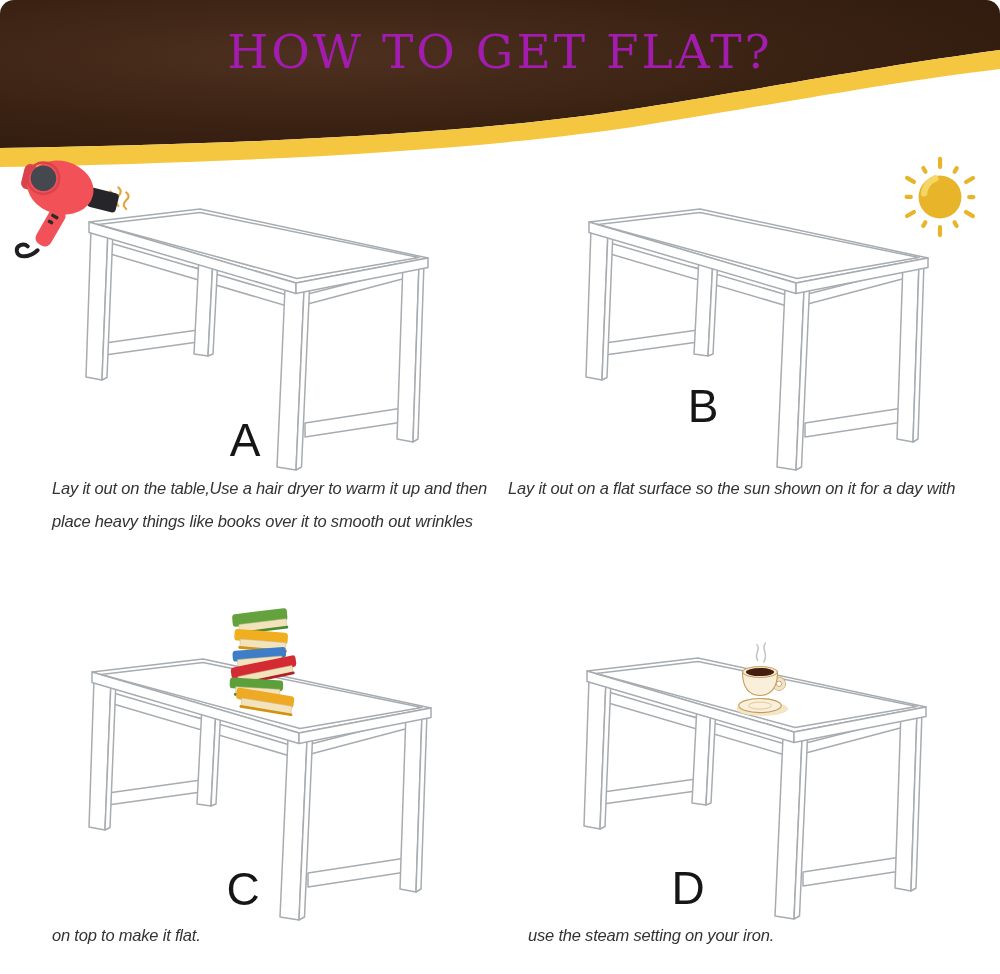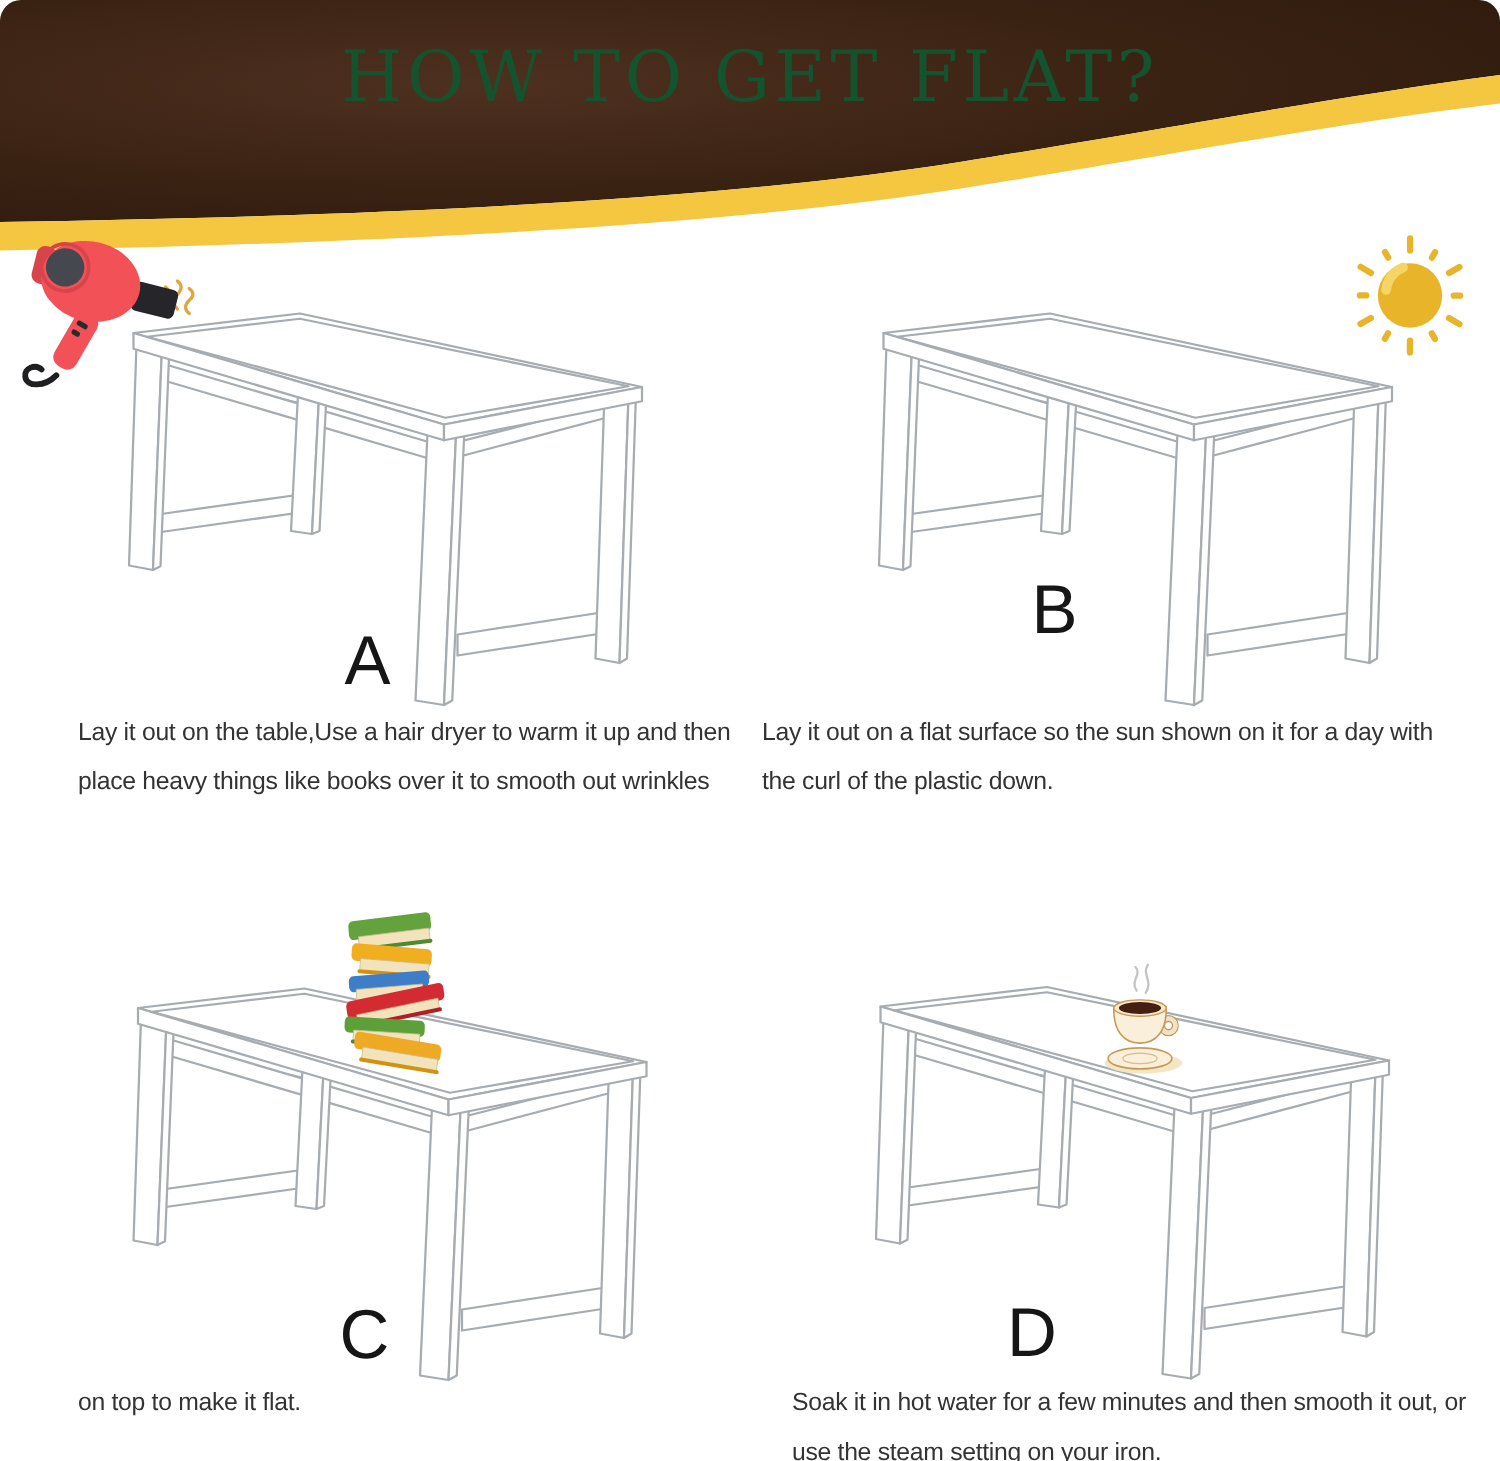--- a/index.html
+++ b/index.html
@@ -10,21 +10,21 @@
   
   .header{
     position:absolute;left:0;top:0;width:1000px;height:170px;
     border-radius:14px 14px 0 0;overflow:hidden;
   }
   .header svg{display:block;}
   .title{
     position:absolute;left:0;top:22px;width:1000px;height:60px;
     line-height:60px;text-align:center;
     font-family:"DejaVu Serif", serif;
-    font-size:47px;letter-spacing:3px;color:#14532d;font-weight:400;
+    font-size:47px;letter-spacing:3px;color:#a21caf;font-weight:400;
   }
   
   .desk{position:absolute;width:350px;height:280px;}
   .desk-a{left:85px;top:196px;}
   .desk-b{left:585px;top:196px;}
   .desk-c{left:88px;top:646px;}
   .desk-d{left:583px;top:645px;}
   
   .icon{position:absolute;}
   .hairdryer{left:8px;top:154px;width:128px;height:110px;}
@@ -38,21 +38,21 @@
   }
   .letter-a{left:215px;top:417px;}
   .letter-b{left:673px;top:383px;}
   .letter-c{left:213px;top:866px;}
   .letter-d{left:658px;top:865px;}
   
   .caption{
     position:absolute;color:#333333;font-size:16.5px;letter-spacing:-0.2px;
     line-height:32.5px;
   }
-  .caption div{white-space:nowrap;}
+  .caption div{white-space:nowrap;font-style:italic;}
   .cap-a{left:52px;top:472px;}
   .cap-b{left:508px;top:472px;}
   .cap-c{left:52px;top:919px;}
   .cap-d{left:528px;top:919px;}
 </style>
 </head>
 <body>
 
 <div class="page">
 
@@ -211,23 +211,21 @@
   <div class="method-letter letter-b">B</div>
   <div class="method-letter letter-c">C</div>
   <div class="method-letter letter-d">D</div>
 
   <div class="caption cap-a">
     <div>Lay it out on the table,Use a hair dryer to warm it up and then</div>
     <div>place heavy things like books over it to smooth out wrinkles</div>
   </div>
   <div class="caption cap-b">
     <div>Lay it out on a flat surface so the sun shown on it for a day with</div>
-    <div>the curl of the plastic down.</div>
   </div>
   <div class="caption cap-c">
     <div>on top to make it flat.</div>
   </div>
   <div class="caption cap-d">
-    <div>Soak it in hot water for a few minutes and then smooth it out, or</div>
     <div>use the steam setting on your iron.</div>
   </div>
 
 </div>
 
 </body></html>

